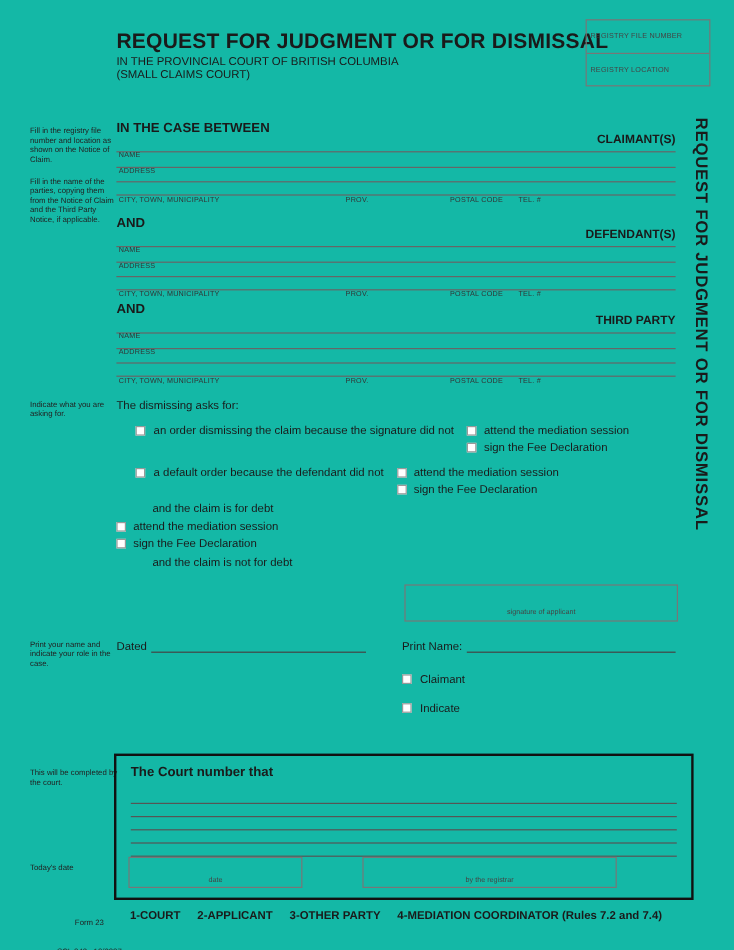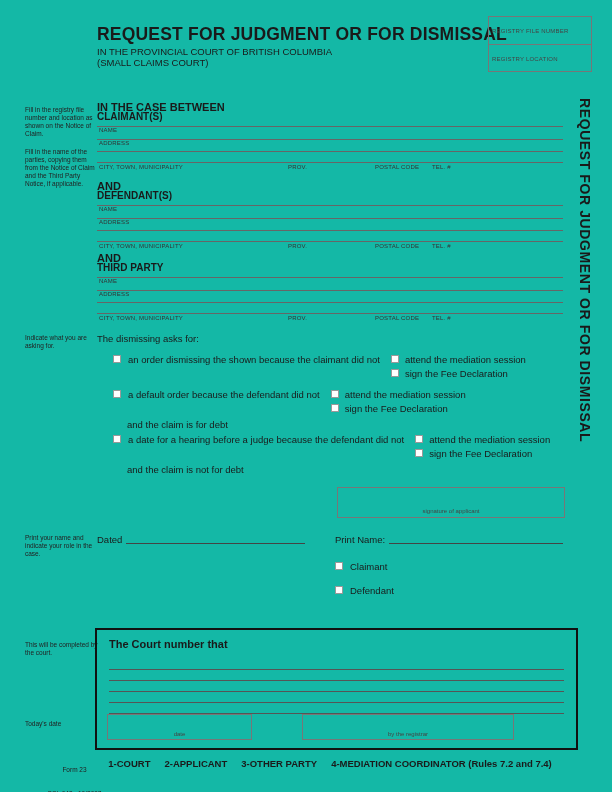--- a/index.html
+++ b/index.html
@@ -21,21 +21,21 @@
   .side-text {
     position:absolute; left:565px; top:98px; height:398px; width:28px;
     writing-mode:vertical-rl; text-orientation:mixed;
     font-size:14px; font-weight:bold; letter-spacing:0.6px; white-space:nowrap;
   }
   
   .mnote { position:absolute; left:25px; width:74px; font-size:6.5px; line-height:8px; color:#222; }
   
   .case-heading { position:absolute; left:97px; top:101px; font-size:11px; font-weight:bold; }
   .party { position:absolute; left:97px; width:466px; }
-  .role { font-size:10px; font-weight:bold; text-align:left; height:10px; line-height:10px; }
+  .role { font-size:10px; font-weight:bold; text-align:right; height:10px; line-height:10px; }
   .wline { border-bottom:1px solid #666; }
   .wl1 { height:5px; } .wl2 { height:7px; } .wl3 { height:6px; } .wl4 { height:11px; }
   .flabel { font-size:6px; line-height:6px; height:6px; color:#333; padding-left:2px; letter-spacing:0.2px; }
   .flabel-row { position:relative; height:7px; font-size:6px; color:#333; letter-spacing:0.2px; }
   .flabel-row span { position:absolute; top:1px; }
   .lbl-city { left:2px; } .lbl-prov { left:191px; } .lbl-postal { left:278px; } .lbl-tel { left:335px; }
   .and-heading { position:absolute; left:97px; font-size:11px; font-weight:bold; }
   
   .request { position:absolute; left:97px; top:333px; width:470px; }
   .req-intro { font-size:9.5px; }
@@ -151,21 +151,21 @@
       <span class="lbl-tel">TEL. #</span>
     </div>
   </div>
 
   <div class="request">
     <div class="req-intro">The dismissing asks for:</div>
 
     <div class="opt-row" style="top:21px;">
       <div class="opt-main">
         <span class="cb"></span>
-        <span class="opt-label">an order dismissing the shown because the claimant did not</span>
+        <span class="opt-label">an order dismissing the claim because the signature did not</span>
       </div>
       <div class="sub-opts">
         <div class="sub-opt">
           <span class="cb"></span>
           <span>attend the mediation session</span>
         </div>
         <div class="sub-opt">
           <span class="cb"></span>
           <span>sign the Fee Declaration</span>
         </div>
@@ -184,24 +184,20 @@
         </div>
         <div class="sub-opt">
           <span class="cb"></span>
           <span>sign the Fee Declaration</span>
         </div>
       </div>
     </div>
     <div class="opt-suffix" style="top:86px;">and the claim is for debt</div>
 
     <div class="opt-row" style="top:101px;">
-      <div class="opt-main">
-        <span class="cb"></span>
-        <span class="opt-label">a date for a hearing before a judge because the defendant did not</span>
-      </div>
       <div class="sub-opts">
         <div class="sub-opt">
           <span class="cb"></span>
           <span>attend the mediation session</span>
         </div>
         <div class="sub-opt">
           <span class="cb"></span>
           <span>sign the Fee Declaration</span>
         </div>
       </div>
@@ -221,21 +217,21 @@
     <span class="inline-label">Print Name:</span>
     <span class="uline"></span>
   </div>
 
   <div class="role-check" style="top:561px;">
     <span class="cb"></span>
     <span>Claimant</span>
   </div>
   <div class="role-check" style="top:585px;">
     <span class="cb"></span>
-    <span>Defendant</span>
+    <span>Indicate</span>
   </div>
 
   <div class="court-box">
     <div class="court-heading">The Court number that</div>
     <div class="court-lines">
       <div class="court-line"></div>
       <div class="court-line"></div>
       <div class="court-line"></div>
       <div class="court-line"></div>
       <div class="court-line"></div>

